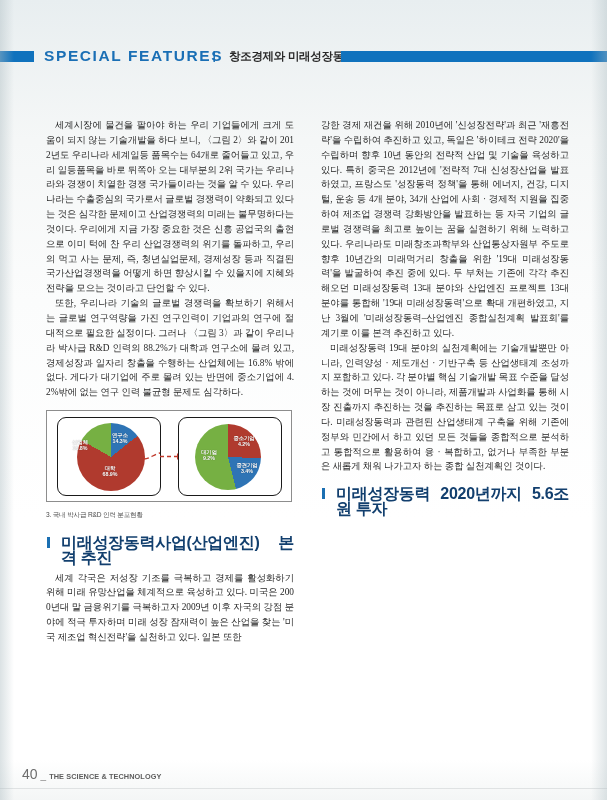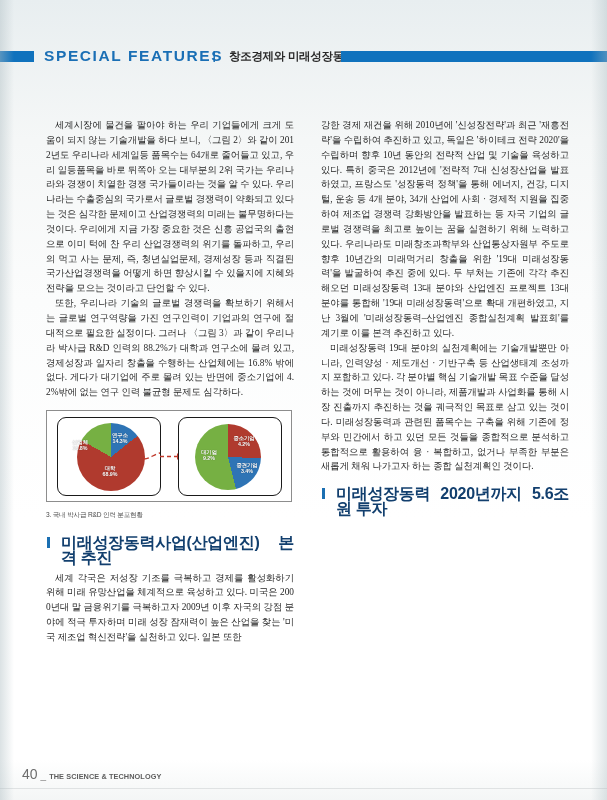--- a/index.html
+++ b/index.html
@@ -327,21 +327,21 @@
       <span class="tick"></span>
       <span>미래성장동력사업(산업엔진) 본격 추진</span>
     </div>
     <p class="para">세계 각국은 저성장 기조를 극복하고 경제를 활성화하기 위해 미래 유망산업을 체계적으로 육성하고 있다. 미국은 2000년대 말 금융위기를 극복하고자 2009년 이후 자국의 강점 분야에 적극 투자하며 미래 성장 잠재력이 높은 산업을 찾는 '미국 제조업 혁신전략'을 실천하고 있다. 일본 또한</p>
 
   </div>
 
   <div class="col col-right">
 
     <p class="para noindent">강한 경제 재건을 위해 2010년에 '신성장전략'과 최근 '재흥전략'을 수립하여 추진하고 있고, 독일은 '하이테크 전략 2020'을 수립하며 향후 10년 동안의 전략적 산업 및 기술을 육성하고 있다. 특히 중국은 2012년에 '전략적 7대 신성장산업을 발표하였고, 프랑스도 '성장동력 정책'을 통해 에너지, 건강, 디지털, 운송 등 4개 분야, 34개 산업에 사회 · 경제적 지원을 집중하여 제조업 경쟁력 강화방안을 발표하는 등 자국 기업의 글로벌 경쟁력을 최고로 높이는 꿈을 실현하기 위해 노력하고 있다. 우리나라도 미래창조과학부와 산업통상자원부 주도로 향후 10년간의 미래먹거리 창출을 위한 '19대 미래성장동력'을 발굴하여 추진 중에 있다. 두 부처는 기존에 각각 추진해오던 미래성장동력 13대 분야와 산업엔진 프로젝트 13대 분야를 통합해 '19대 미래성장동력'으로 확대 개편하였고, 지난 3월에 '미래성장동력–산업엔진 종합실천계획 발표회'를 계기로 이를 본격 추진하고 있다.</p>
-    <p class="para">미래성장동력 19대 분야의 실천계획에는 기술개발뿐만 아니라, 인력양성 · 제도개선 · 기반구축 등 산업생태계 조성까지 포함하고 있다. 각 분야별 핵심 기술개발 목표 수준을 달성하는 것에 머무는 것이 아니라, 제품개발과 사업화를 통해 시장 진출까지 추진하는 것을 궤극적인 목표로 삼고 있는 것이다. 미래성장동력과 관련된 품목수는 구축을 위해 기존에 정부와 민간에서 하고 있던 모든 것들을 종합적으로 분석하고 통합적으로 활용하여 융 · 복합하고, 없거나 부족한 부분은 새롭게 채워 나가고자 하는 종합 실천계획인 것이다.</p>
+    <p class="para">미래성장동력 19대 분야의 실천계획에는 기술개발뿐만 아니라, 인력양성 · 제도개선 · 기반구축 등 산업생태계 조성까지 포함하고 있다. 각 분야별 핵심 기술개발 목표 수준을 달성하는 것에 머무는 것이 아니라, 제품개발과 사업화를 통해 시장 진출까지 추진하는 것을 추진하는 목표로 삼고 있는 것이다. 미래성장동력과 관련된 산업생태계 구축을 위해 기존에 정부와 민간에서 하고 있던 모든 것들을 종합적으로 분석하고 통합적으로 활용하여 융 · 복합하고, 없거나 부족한 부분은 새롭게 채워 나가고자 하는 종합 실천계획인 것이다.</p>
 
     <div class="sec-head">
       <span class="tick"></span>
       <span>미래성장동력 2020년까지 5.6조원 투자</span>
     </div>
 
   </div>
 
   <div class="footer-rule"></div>
   <div class="footer">

